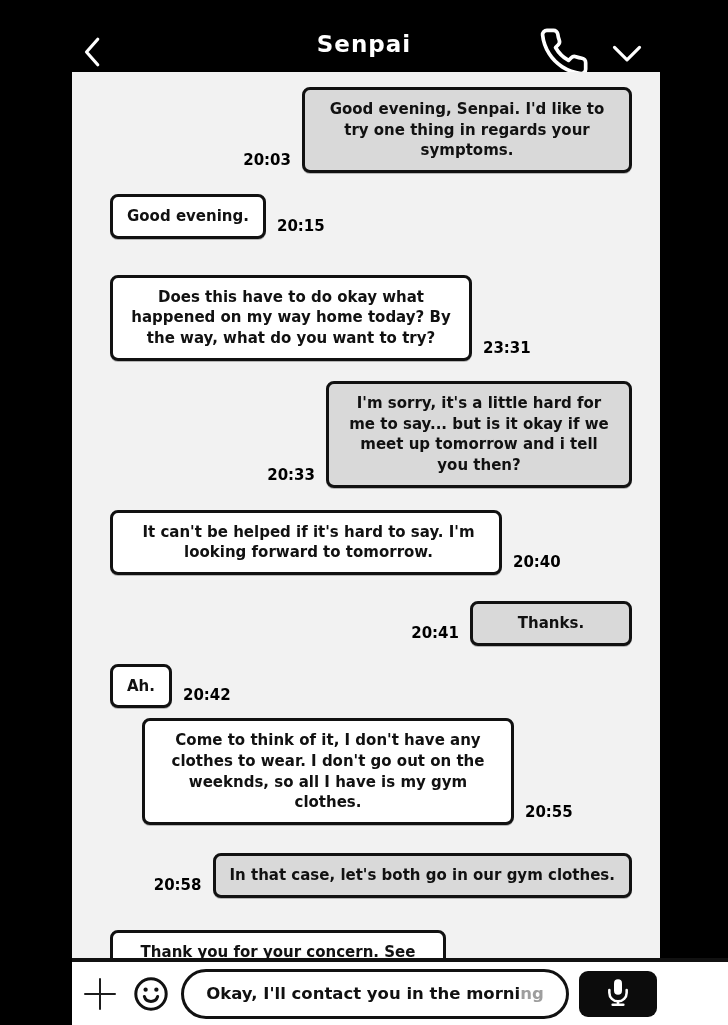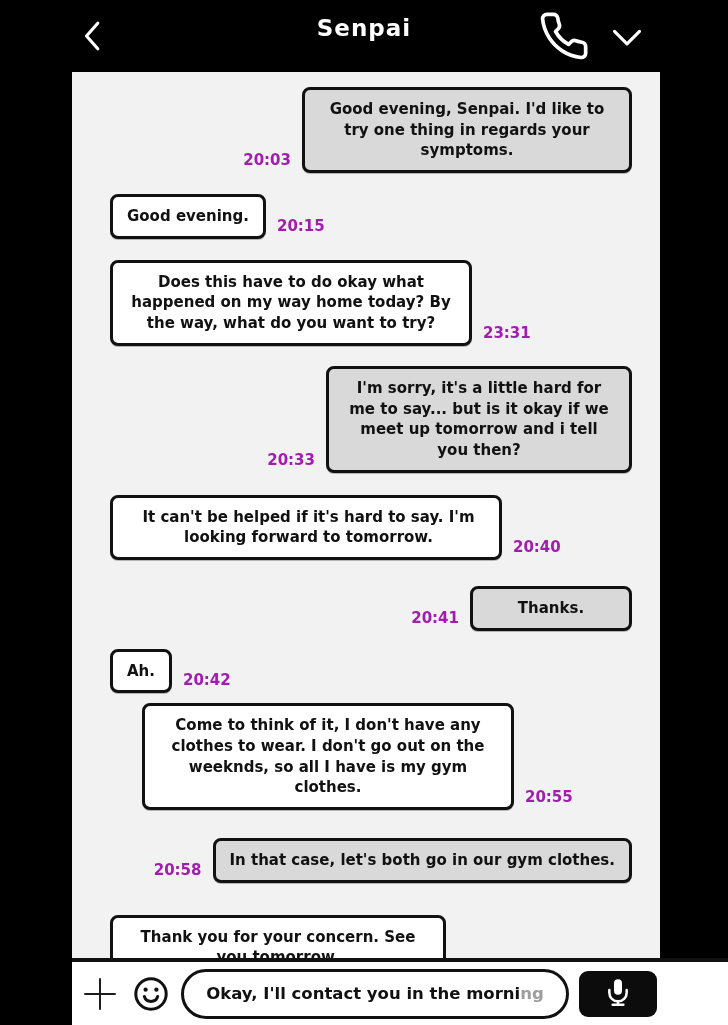--- a/index.html
+++ b/index.html
@@ -14,21 +14,21 @@
   *{margin:0;padding:0;box-sizing:border-box;}
   html,body{width:728px;height:1025px;}
   body{
     background:#000;
     font-family:"DejaVu Sans","Liberation Sans",sans-serif;
     position:relative;
     overflow:hidden;
   }
   
   .header{
-    position:absolute;top:0;left:0;width:728px;height:56px;
+    position:absolute;top:16px;left:0;width:728px;height:56px;
     background:var(--header-bg);
     display:flex;align-items:center;
     color:#fff;
   }
   .hdr-back{position:absolute;left:76px;top:14px;width:36px;height:44px;cursor:pointer;}
   .hdr-title{
     position:absolute;left:0;right:0;text-align:center;
     font-size:23px;font-weight:700;letter-spacing:1px;color:#fff;
   }
   .hdr-phone{position:absolute;left:538px;top:10px;width:52px;height:52px;cursor:pointer;}
@@ -51,21 +51,21 @@
     border:3px solid var(--bubble-border);
     border-radius:8px;
     padding:9px 14px;
     font-size:15px;font-weight:700;color:var(--text);
     line-height:1.38;text-align:center;
     box-shadow:0 1px 0 rgba(0,0,0,.25);
   }
   .bubble.sent{background:var(--sent-bg);}
   .bubble.received{background:var(--recv-bg);}
   .time{
-    font-size:15px;font-weight:600;color:#a21caf;
+    font-size:15px;font-weight:600;color:#000000;
     margin:0 11px 4px 11px;white-space:nowrap;
   }
   
   .composer{
     position:absolute;top:958px;left:72px;width:660px;height:67px;
     background:#ffffff;border-top:4px solid #111;
     display:flex;align-items:center;
   }
   .comp-plus{width:40px;height:40px;margin-left:8px;cursor:pointer;}
   .comp-emoji{width:38px;height:38px;margin-left:12px;cursor:pointer;}
@@ -111,21 +111,21 @@
         </svg>
     </span>
   </div>
 </div>
 
 <div class="chat" id="chat">
     <div class="msg-row sent" style="margin-bottom: 21px;">
       <div class="time">20:03</div>
       <div class="bubble sent" style="max-width: 330px;">Good evening, Senpai. I'd like to try one thing in regards your symptoms.</div>
     </div>
-    <div class="msg-row received" style="margin-bottom: 21px;">
+    <div class="msg-row received" style="margin-bottom: 36px;">
       <div class="bubble received">Good evening.</div>
       <div class="time">20:15</div>
     </div>
     <div class="msg-row received" style="margin-bottom: 20px;">
       <div class="bubble received" style="max-width: 362px;">Does this have to do okay what happened on my way home today? By the way, what do you want to try?</div>
       <div class="time">23:31</div>
     </div>
     <div class="msg-row sent" style="margin-bottom: 22px;">
       <div class="time">20:33</div>
       <div class="bubble sent" style="max-width: 306px;">I'm sorry, it's a little hard for me to say... but is it okay if we meet up tomorrow and i tell you then?</div>

